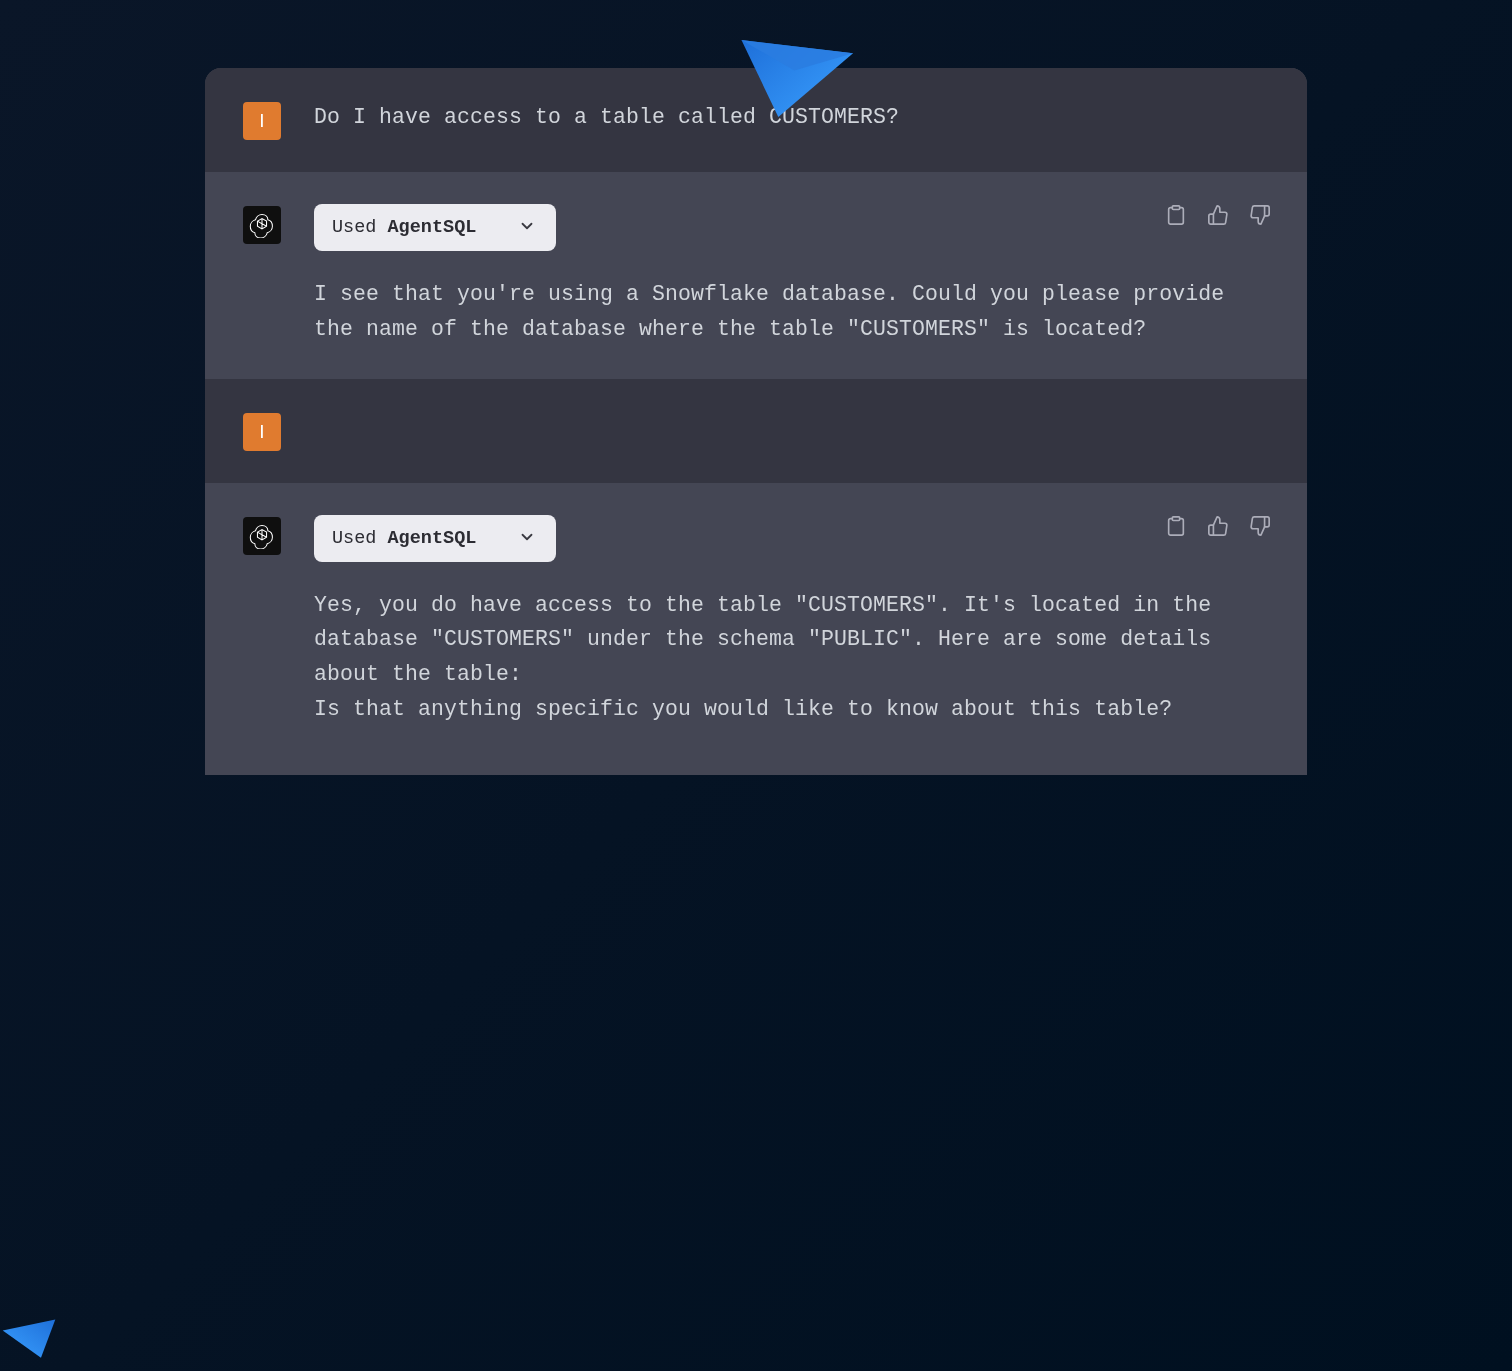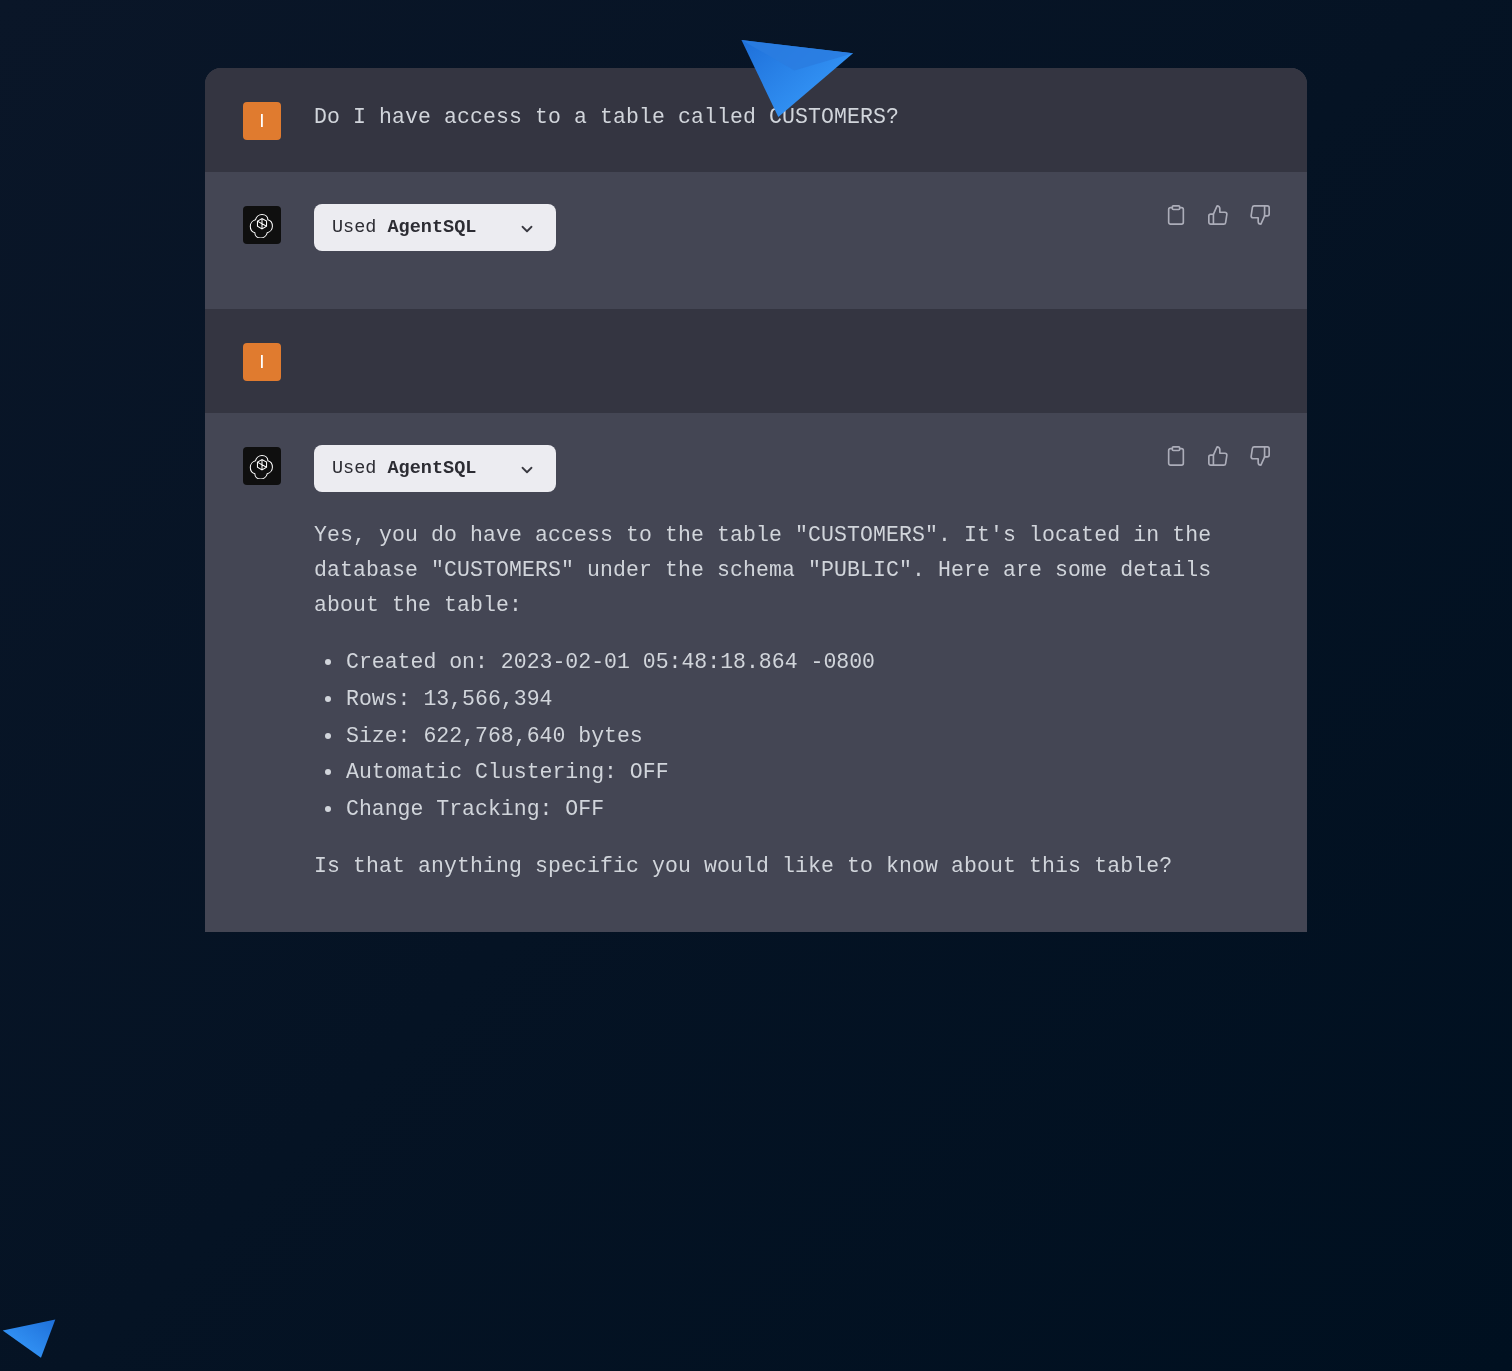--- a/index.html
+++ b/index.html
@@ -60,21 +60,21 @@
   .msg-body { flex: 1; min-width: 0; font-family: Liberation Mono, monospace; }
   .msg-text {
     font-size: 21.5px;
     line-height: 1.62;
     color: #d1d5db;
     font-weight: 400;
     letter-spacing: 0.1px;
   }
   .tool-chip {
     display: inline-flex;
-    align-items: flex-end;
+    align-items: flex-start;
     background: #ececf1;
     color: #2c2c33;
     border-radius: 8px;
     padding: 13px 20px 13px 18px;
     font-size: 18.5px;
     margin-bottom: 26px;
     gap: 42px;
     cursor: pointer;
   }
   .tool-chip .label b { font-weight: 700; }
@@ -143,20 +143,21 @@
       <div class="tool-chip">
         <span class="label">
           <span>Used </span><b>AgentSQL</b>
         </span>
         <span class="chev">
           <svg width="18" height="18" viewBox="0 0 24 24" fill="none" stroke="#3a3a42" stroke-width="2.4" stroke-linecap="round" stroke-linejoin="round">
               <polyline points="6 9 12 15 18 9"></polyline>
             </svg>
         </span>
       </div>
+      <div class="msg-text">I see that you're using a Snowflake database. Could you please provide the name of the database where the table "CUSTOMERS" is located?</div>
     </div>
     <div class="actions">
       <span class="act">
         <svg width="22" height="22" viewBox="0 0 24 24" fill="none" stroke="currentColor" stroke-width="1.8" stroke-linecap="round" stroke-linejoin="round">
             <path d="M16 4h2a2 2 0 0 1 2 2v14a2 2 0 0 1-2 2H6a2 2 0 0 1-2-2V6a2 2 0 0 1 2-2h2"></path>
             <rect x="8" y="2" width="8" height="4" rx="1"></rect>
           </svg>
       </span>
       <span class="act">
         <svg width="22" height="22" viewBox="0 0 24 24" fill="none" stroke="currentColor" stroke-width="1.8" stroke-linecap="round" stroke-linejoin="round">
@@ -189,27 +190,20 @@
         <span class="label">
           <span>Used </span><b>AgentSQL</b>
         </span>
         <span class="chev">
           <svg width="18" height="18" viewBox="0 0 24 24" fill="none" stroke="#3a3a42" stroke-width="2.4" stroke-linecap="round" stroke-linejoin="round">
               <polyline points="6 9 12 15 18 9"></polyline>
             </svg>
         </span>
       </div>
       <div class="msg-text">Yes, you do have access to the table "CUSTOMERS". It's located in the database "CUSTOMERS" under the schema "PUBLIC". Here are some details about the table:</div>
-      <ul class="bullets">
-        <li>Created on: 2023-02-01 05:48:18.864 -0800</li>
-        <li>Rows: 13,566,394</li>
-        <li>Size: 622,768,640 bytes</li>
-        <li>Automatic Clustering: OFF</li>
-        <li>Change Tracking: OFF</li>
-      </ul>
       <div class="msg-text">Is that anything specific you would like to know about this table?</div>
     </div>
     <div class="actions">
       <span class="act">
         <svg width="22" height="22" viewBox="0 0 24 24" fill="none" stroke="currentColor" stroke-width="1.8" stroke-linecap="round" stroke-linejoin="round">
             <path d="M16 4h2a2 2 0 0 1 2 2v14a2 2 0 0 1-2 2H6a2 2 0 0 1-2-2V6a2 2 0 0 1 2-2h2"></path>
             <rect x="8" y="2" width="8" height="4" rx="1"></rect>
           </svg>
       </span>
       <span class="act">

